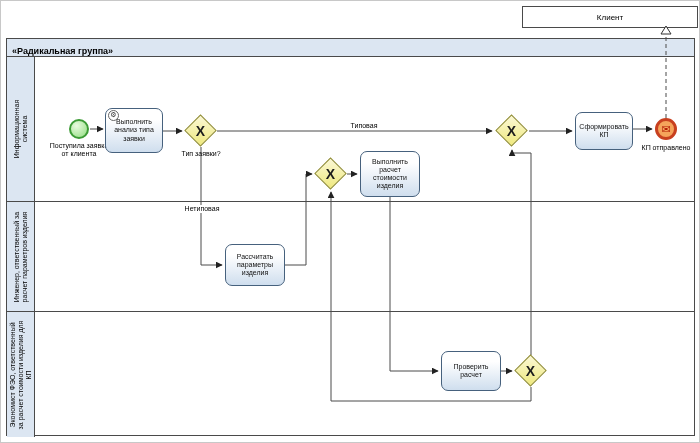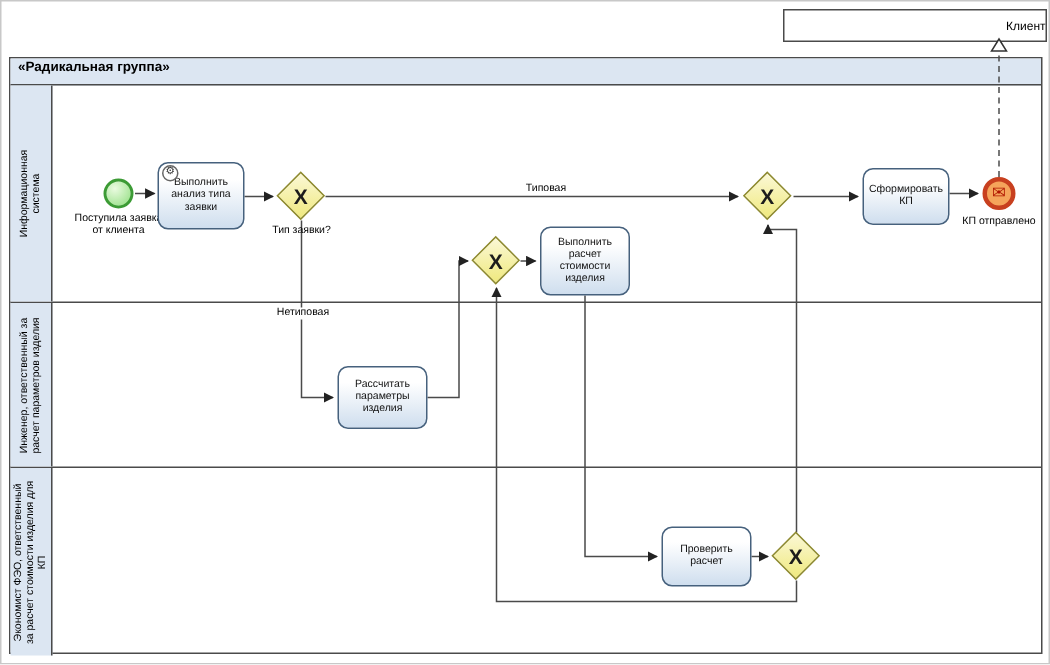--- a/index.html
+++ b/index.html
@@ -5,30 +5,30 @@
   html,body { margin:0; padding:0; background:#fff; }
   .canvas {
     position:relative; width:700px; height:443px;
     font-family:"Liberation Sans", sans-serif;
     background:#fff; overflow:hidden;
     border:1px solid #c8c8c8; box-sizing:border-box;
   }
   
   .client-pool {
     position:absolute; border:1px solid #4a4a4a; background:#fff;
-    display:flex; align-items:center; justify-content:flex-end;
+    display:flex; align-items:center; justify-content:center;
     font-size:8px; color:#000;
   }
   .pool {
     position:absolute; border:1px solid #4a4a4a; background:#fff; box-sizing:border-box;
   }
   .pool-header {
     position:absolute; top:0; left:0; right:0; height:18px;
     background:#dce6f2; border-bottom:1px solid #4a4a4a; box-sizing:border-box;
-    display:flex; align-items:flex-start; padding-left:5px;
+    display:flex; align-items:flex-end; padding-left:5px;
     font-size:9px; font-weight:bold; color:#000;
   }
   .lane { position:absolute; left:0; right:0; border-bottom:1px solid #4a4a4a; box-sizing:border-box; }
   .lane.last { border-bottom:none; }
   .lane-label-col {
     position:absolute; left:0; top:0; bottom:0; width:28px;
     background:#dce6f2; border-right:1px solid #4a4a4a; box-sizing:border-box;
   }
   .lane-label-text {
     position:absolute; left:50%; top:50%; display:block;

